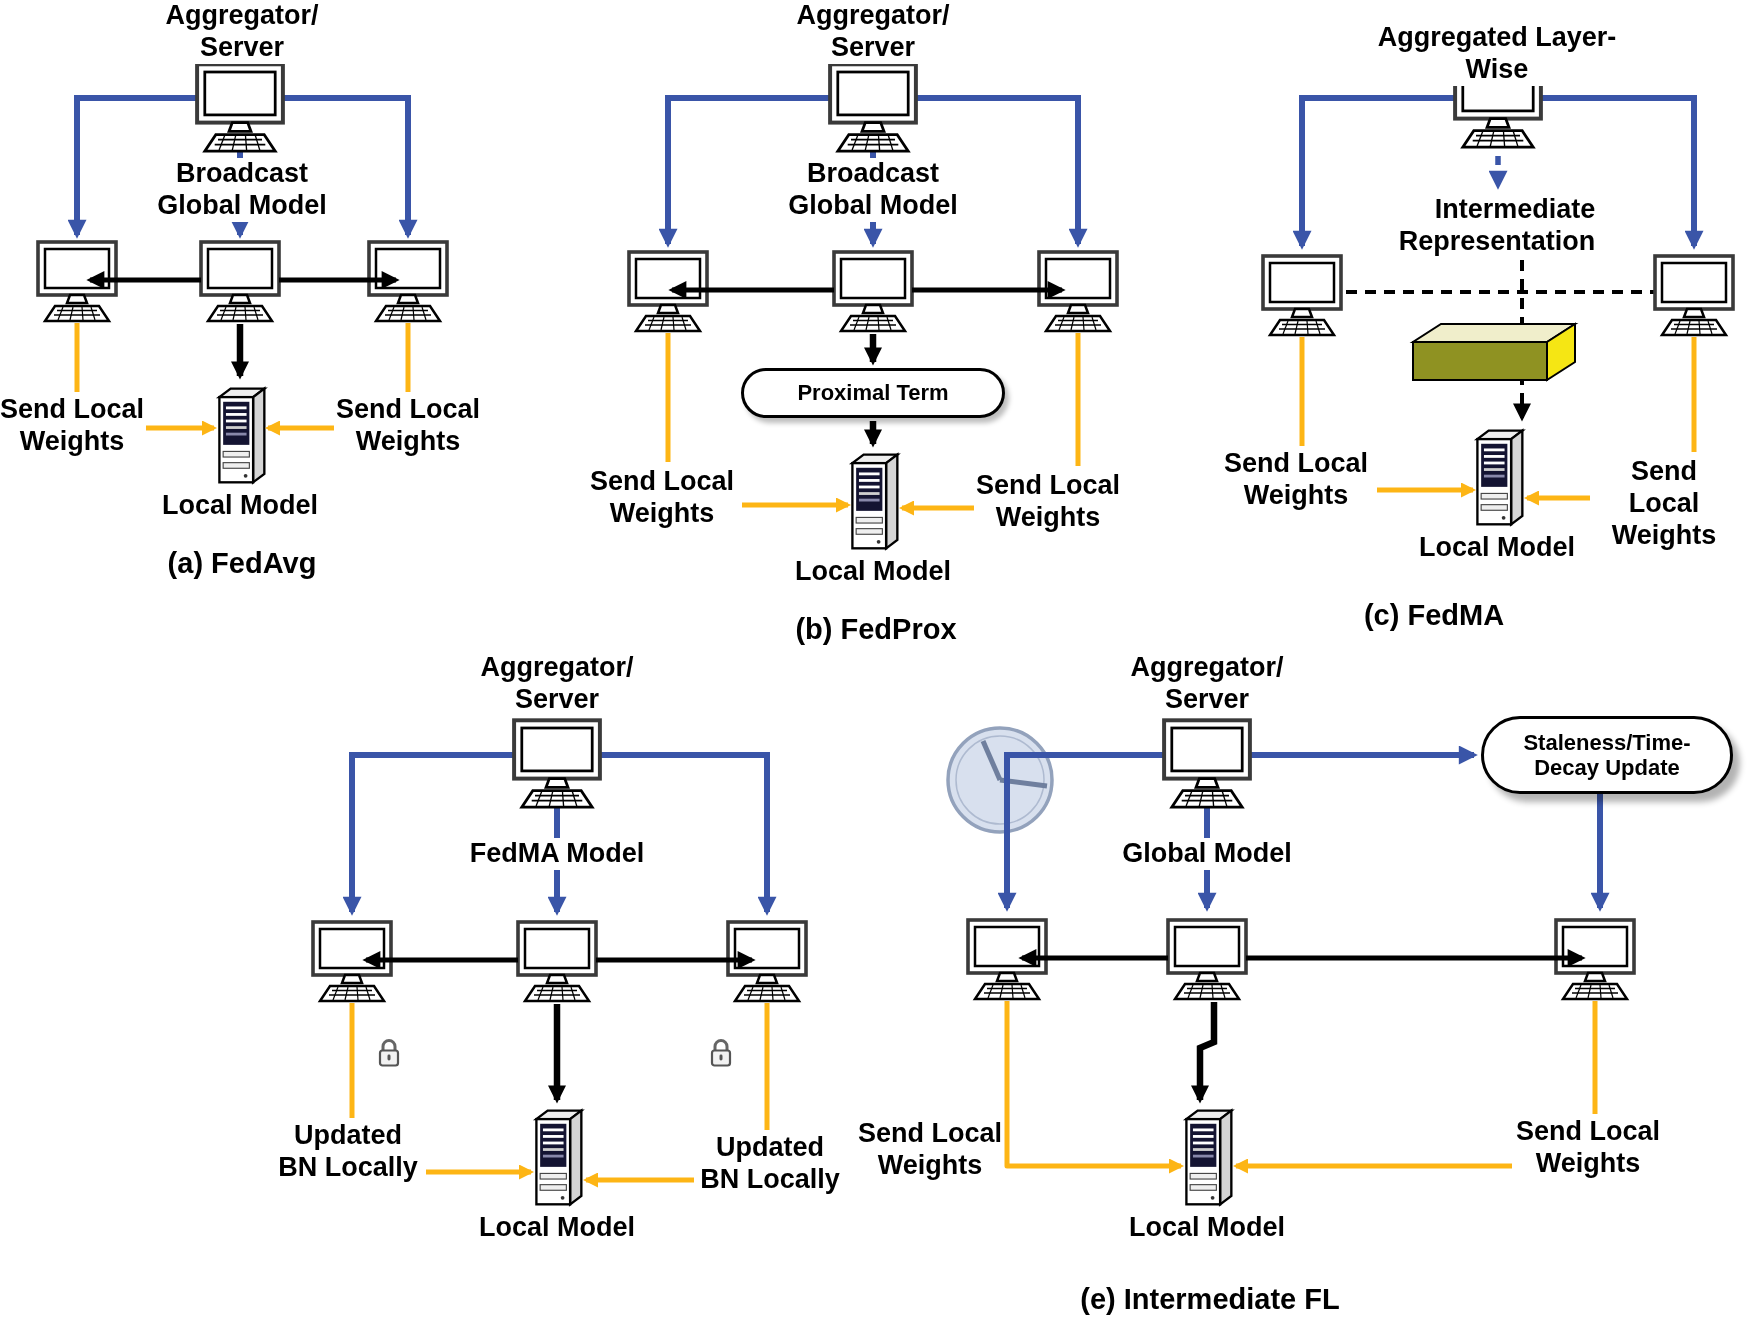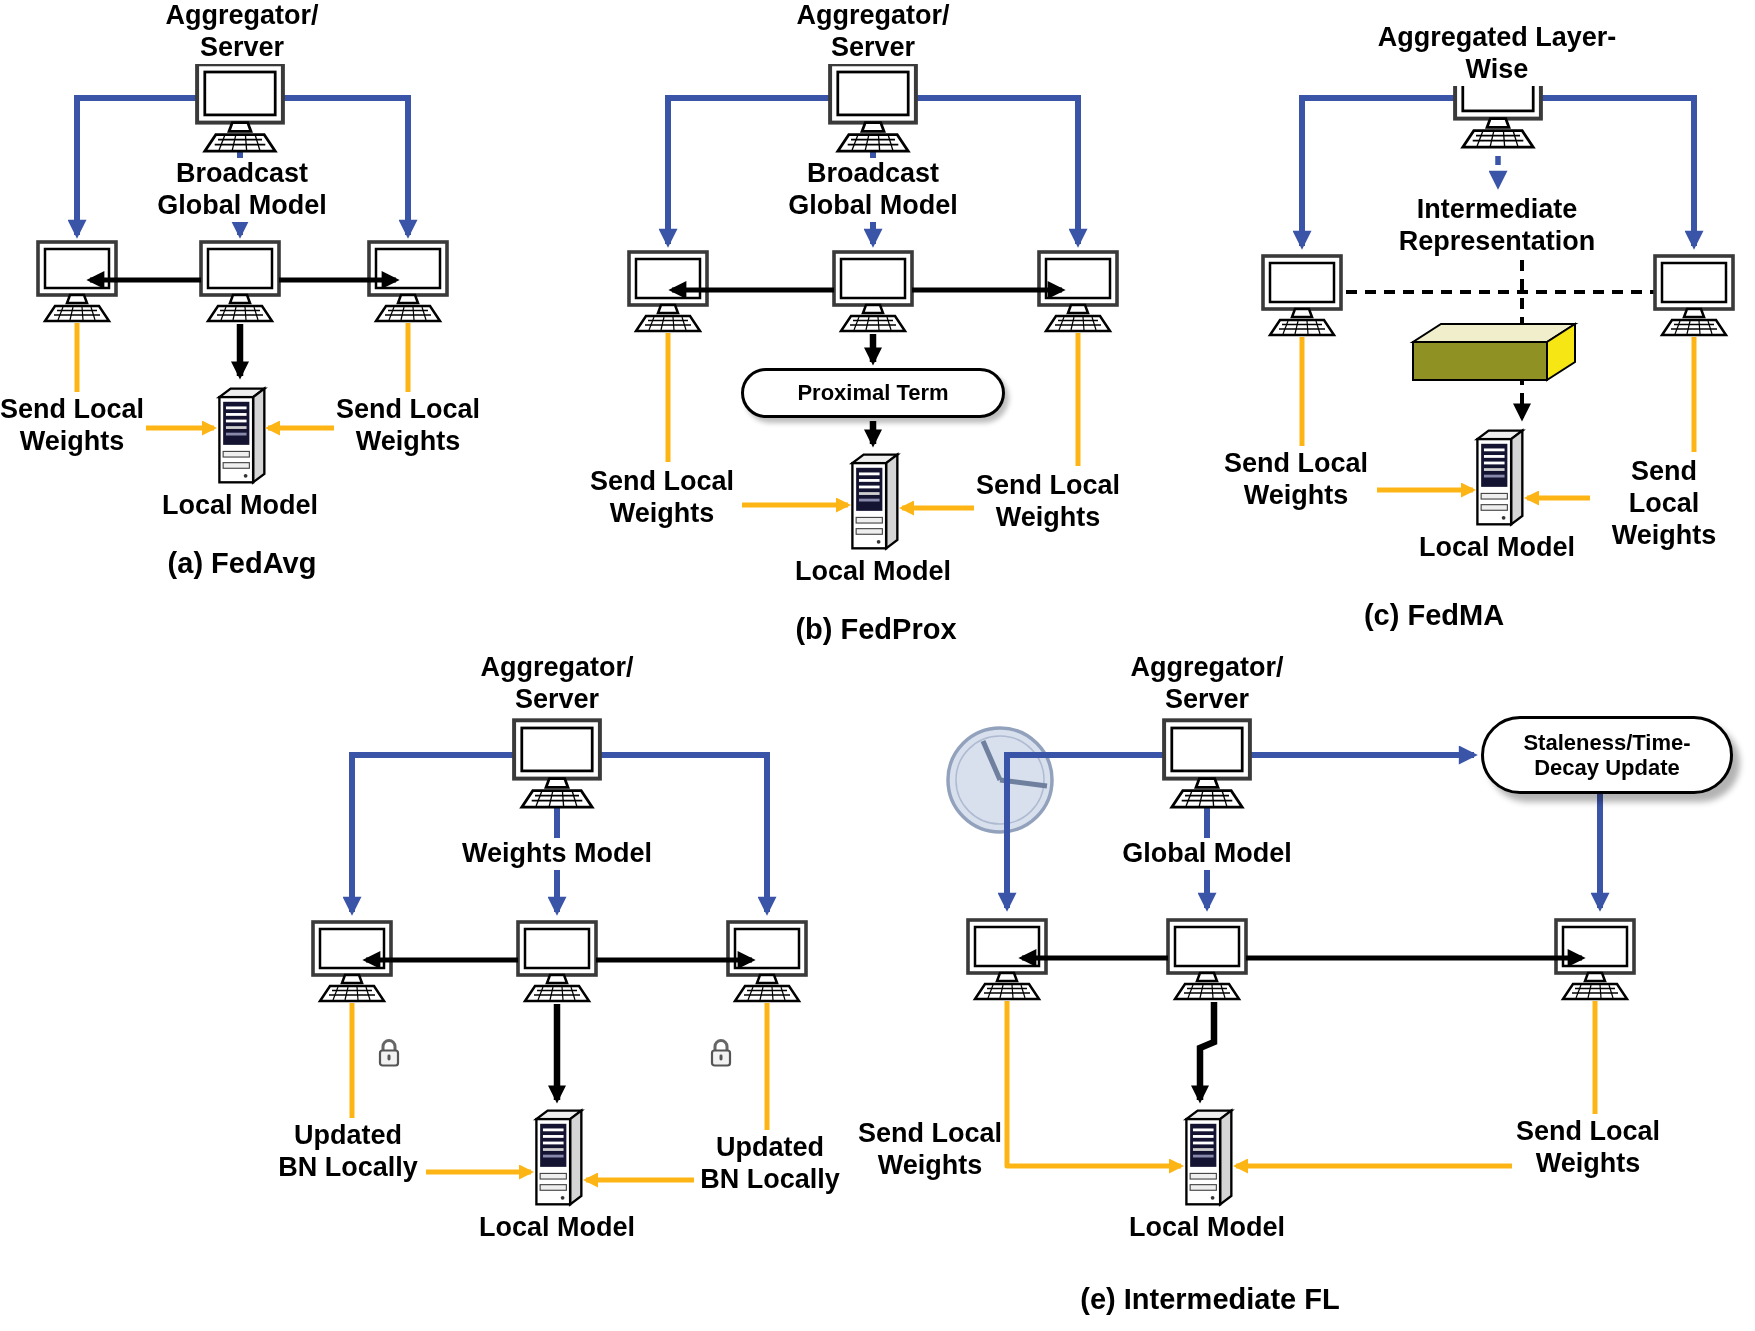--- a/index.html
+++ b/index.html
@@ -204,32 +204,32 @@
     <span>Proximal Term</span>
   </div>
   <div class="label" style="left:662px;  top:466px;">Send Local
 Weights</div>
   <div class="label" style="left:1048px; top:470px;">Send Local
 Weights</div>
   <div class="label" style="left:873px;  top:556px;">Local Model</div>
   <div class="label caption" style="left:876px; top:612px;">(b) FedProx</div>
 
   <div class="label" style="left:1497px; top:22px;">Aggregated Layer-Wise</div>
-  <div class="label" style="left:1497px; top:194px;">Intermediate
+  <div class="label" style="left:1497px; top:194px;text-align:right;">Intermediate
 Representation</div>
   <div class="label" style="left:1296px; top:448px;">Send Local
 Weights</div>
   <div class="label" style="left:1664px; top:456px;">Send Local
 Weights</div>
   <div class="label" style="left:1497px; top:532px;">Local Model</div>
   <div class="label caption" style="left:1434px; top:598px;">(c) FedMA</div>
 
   <div class="label" style="left:557px; top:652px;">Aggregator/
 Server</div>
-  <div class="label" style="left:557px; top:838px;">Weights Model</div>
+  <div class="label" style="left:557px; top:838px;">FedMA Model</div>
   <div class="label" style="left:348px; top:1120px;">Updated
 BN Locally</div>
   <div class="label" style="left:770px; top:1132px;">Updated
 BN Locally</div>
   <div class="label" style="left:557px; top:1212px;">Local Model</div>
   <div class="label caption" style="left:557px; top:1350px;">(d) FedBN</div>
 
   <div class="label" style="left:1207px; top:652px;">Aggregator/
 Server</div>
   <div class="label" style="left:1207px; top:838px;">Global Model</div>

